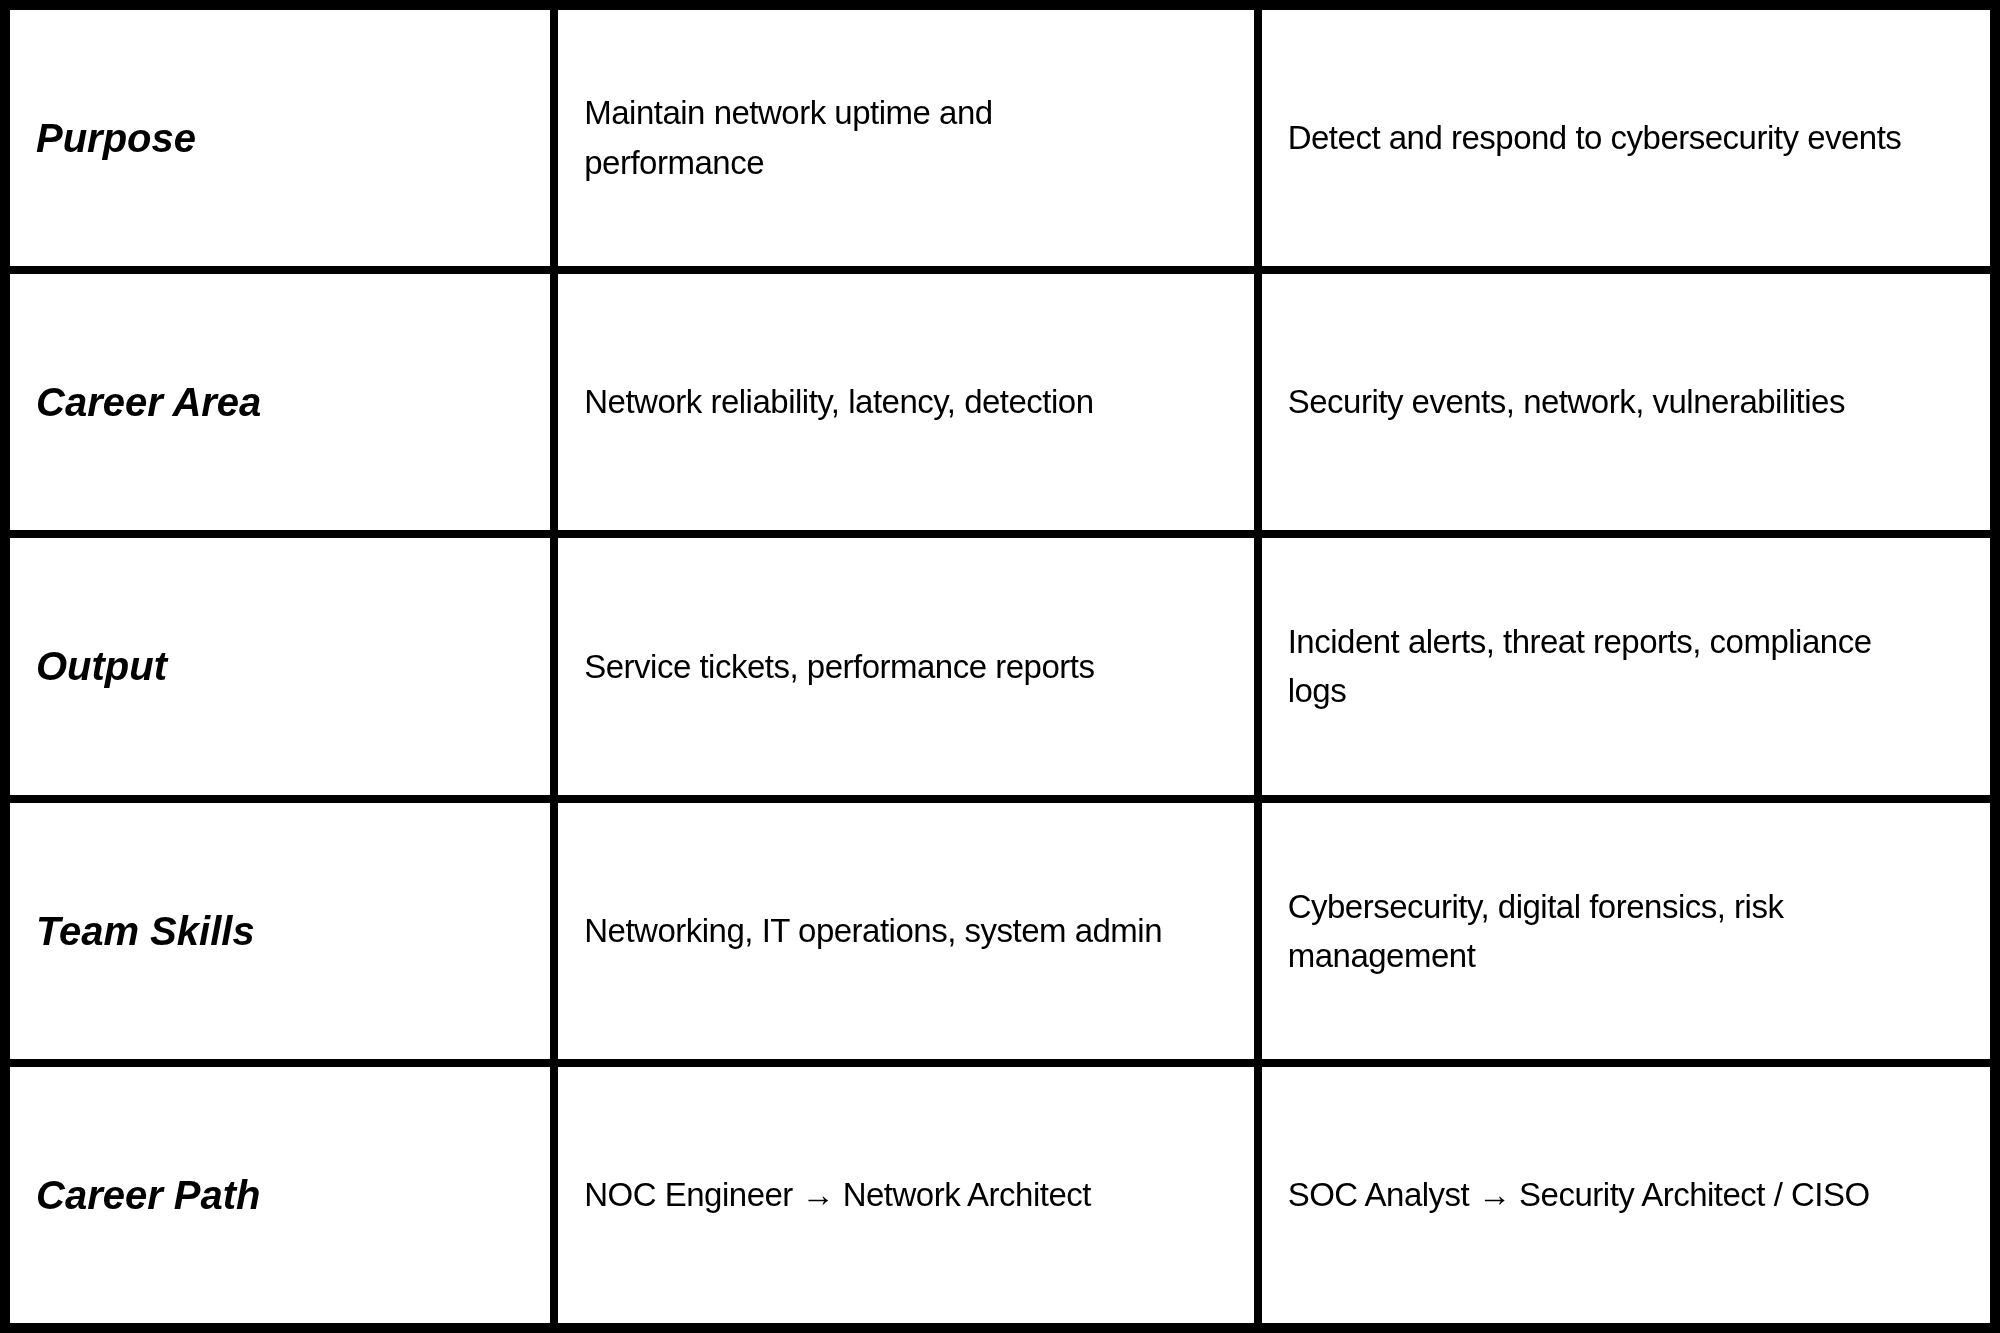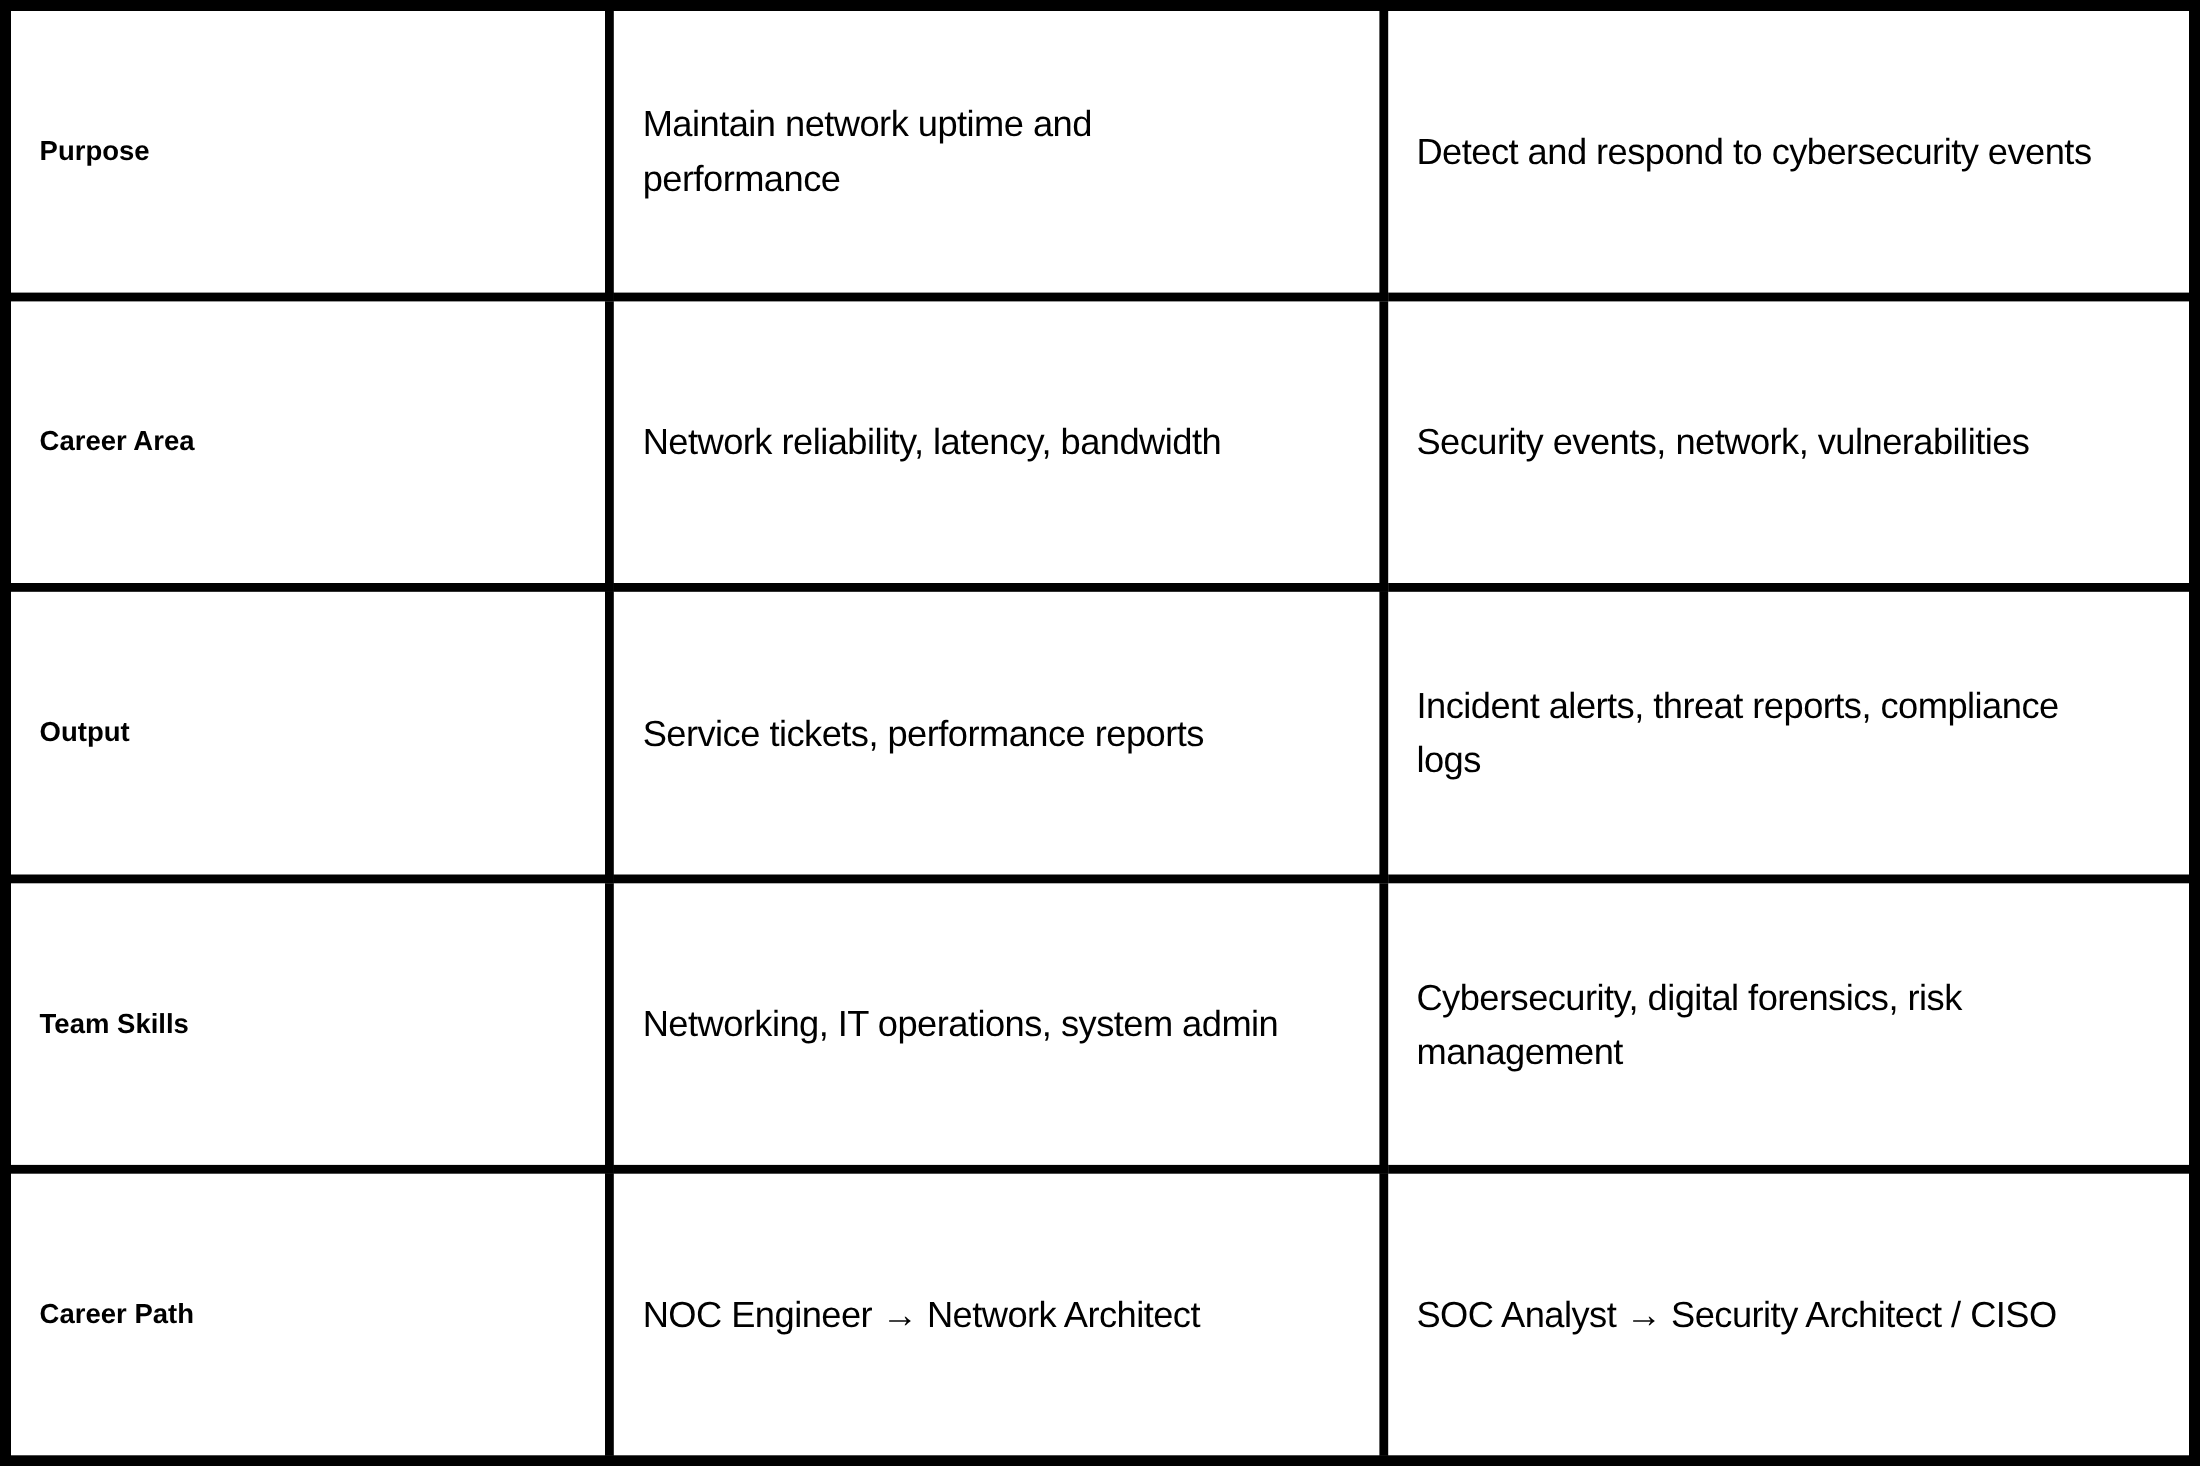--- a/index.html
+++ b/index.html
@@ -31,23 +31,24 @@
   }
   tr.header-row { height: 205px; }
   tr.body-row { height: 162px; }
   th.colhead {
     font-size: 45px;
     font-weight: bold;
     line-height: 1.52;
     letter-spacing: -0.3px;
   }
   td.rowlabel {
-    font-size: 25px;
+    font-size: 40px;
     font-weight: bold;
     line-height: 1.4;
+    font-style: italic;
   }
   td.bodycell {
     font-size: 33px;
     font-weight: normal;
     line-height: 1.5;
     letter-spacing: -0.5px;
   }
 </style>
 </head>
 <body>
@@ -60,21 +61,21 @@
   </colgroup>
   <tbody>
     <tr class="body-row">
       <td class="rowlabel">Purpose</td>
       <td class="bodycell">Maintain network uptime and
 performance</td>
       <td class="bodycell">Detect and respond to cybersecurity events</td>
     </tr>
     <tr class="body-row">
       <td class="rowlabel">Career Area</td>
-      <td class="bodycell">Network reliability, latency, bandwidth</td>
+      <td class="bodycell">Network reliability, latency, detection</td>
       <td class="bodycell">Security events, network, vulnerabilities</td>
     </tr>
     <tr class="body-row">
       <td class="rowlabel">Output</td>
       <td class="bodycell">Service tickets, performance reports</td>
       <td class="bodycell">Incident alerts, threat reports, compliance
 logs</td>
     </tr>
     <tr class="body-row">
       <td class="rowlabel">Team Skills</td>

